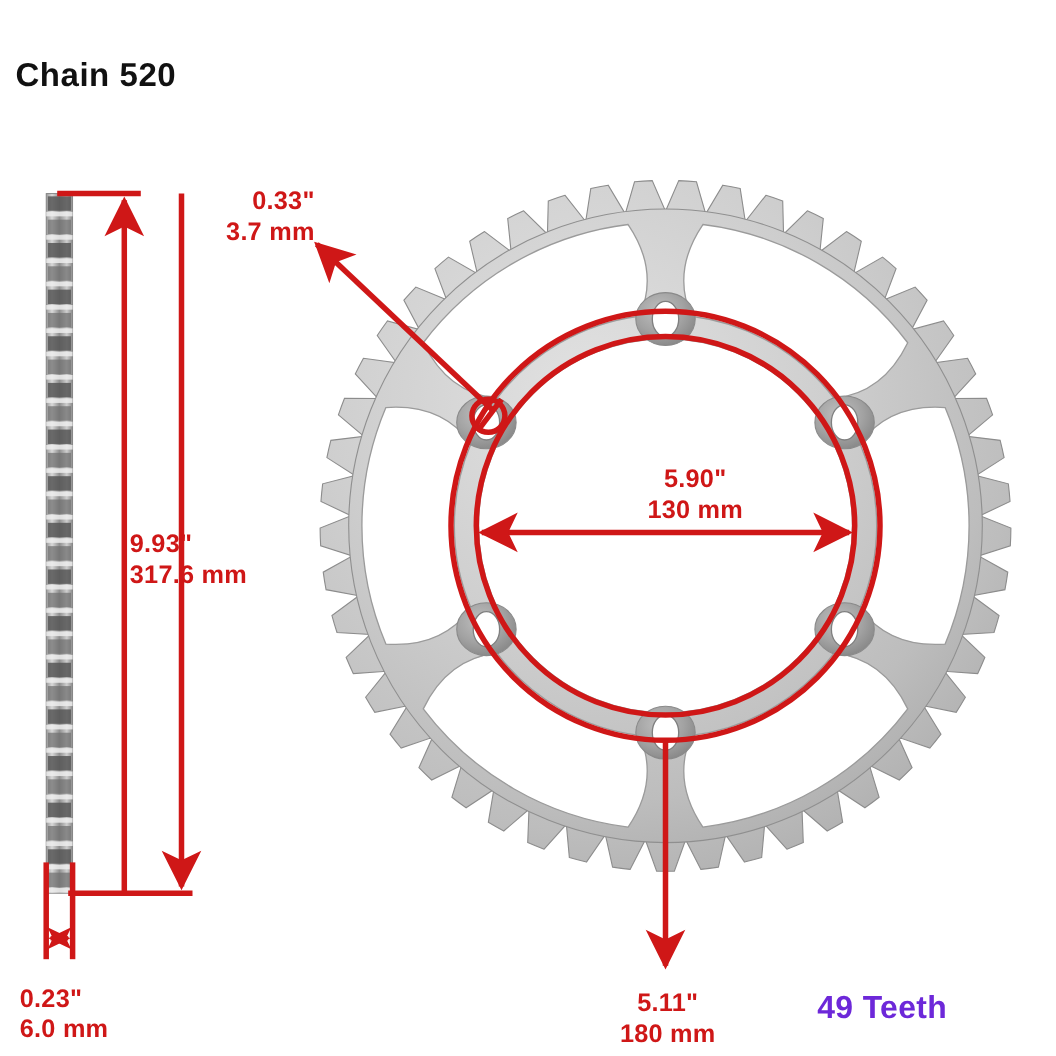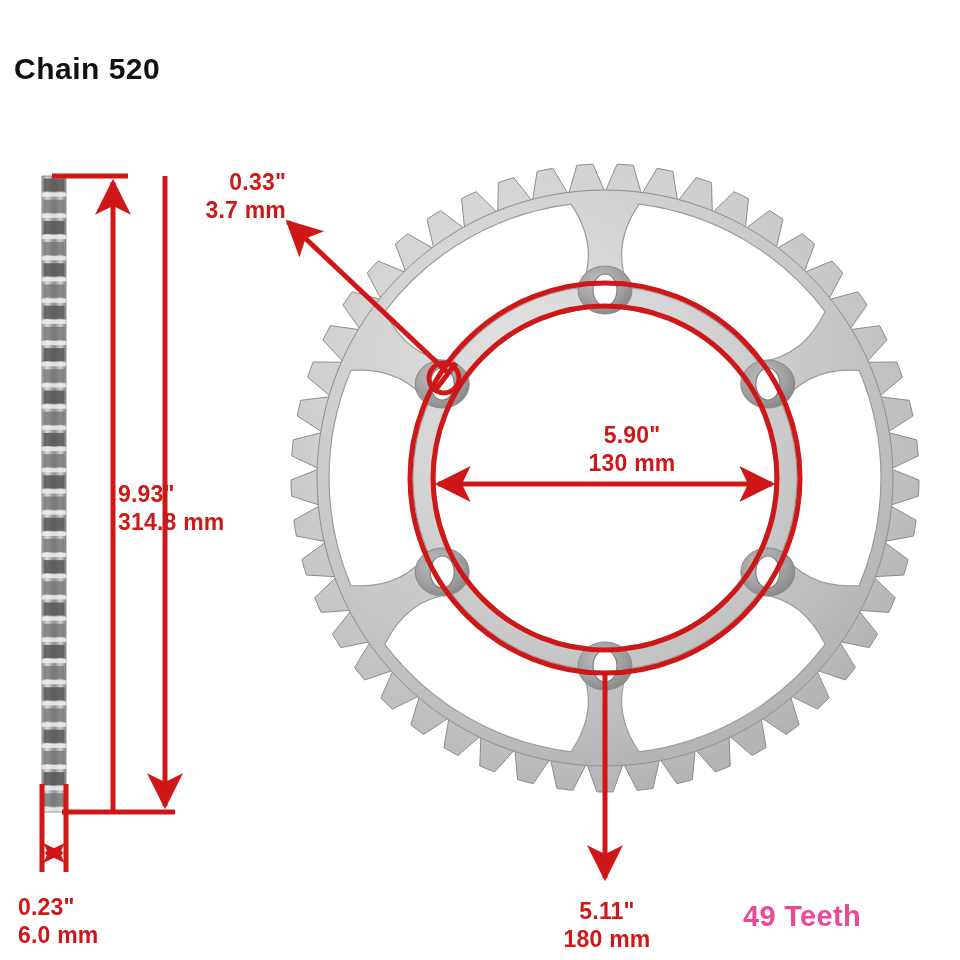--- a/index.html
+++ b/index.html
@@ -55,21 +55,21 @@
   #label-width   { left: 18px;  top: 893px; text-align: left;  width: 150px; }
   #label-bolt    { left: 517px; top: 421px; text-align: center; width: 230px; }
   #label-bore    { left: 492px; top: 897px; text-align: center; width: 230px; }
 
   #label-teeth {
     position: absolute;
     left: 743px;
     top: 900px;
     font-size: 29px;
     font-weight: bold;
-    color: #ec4899;
+    color: #6d28d9;
     white-space: nowrap;
     letter-spacing: 0.3px;
   }
 </style>
 </head>
 <body>
 
 <div id="stage">
 
   <div class="title-text">Chain 520</div>
@@ -226,21 +226,21 @@
     </g>
   </svg>
 
   <div class="dim-label" id="label-hole">
     <span class="ln">0.33"</span>
     <span class="ln">3.7 mm</span>
   </div>
 
   <div class="dim-label" id="label-height">
     <span class="ln">9.93"</span>
-    <span class="ln">314.8 mm</span>
+    <span class="ln">317.6 mm</span>
   </div>
 
   <div class="dim-label" id="label-width">
     <span class="ln">0.23"</span>
     <span class="ln">6.0 mm</span>
   </div>
 
   <div class="dim-label" id="label-bolt">
     <span class="ln">5.90"</span>
     <span class="ln">130 mm</span>

